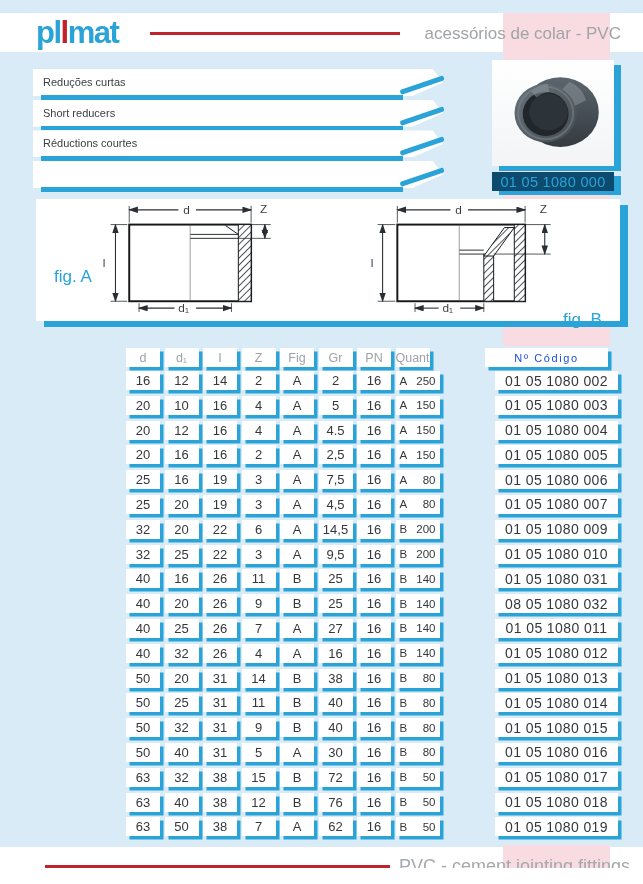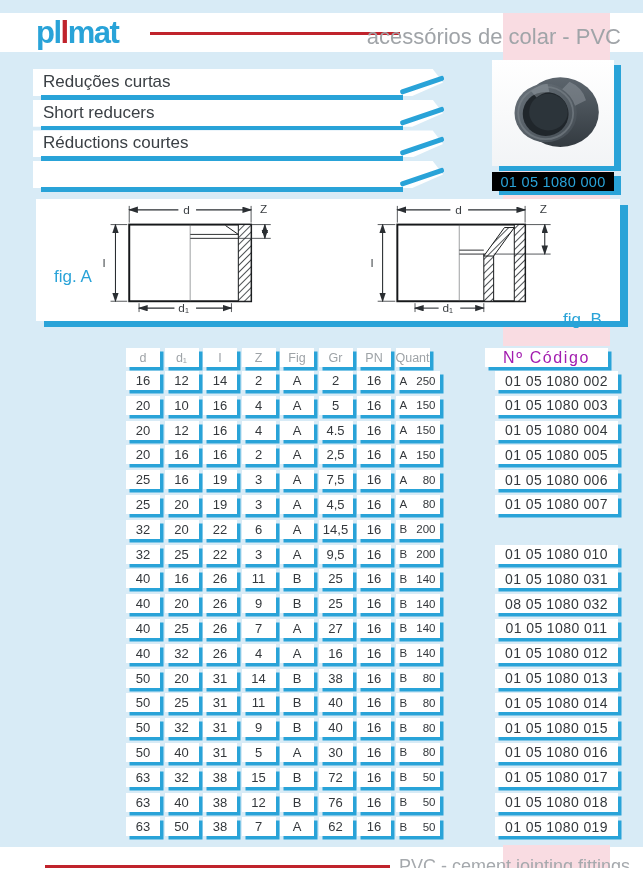--- a/index.html
+++ b/index.html
@@ -26,36 +26,36 @@
   .pink.p4{top:845px;height:27px;}
 
   .content{position:absolute;z-index:3;}
 
   
   .logo{left:36px;top:16px;font-size:31px;font-weight:bold;letter-spacing:-1.5px;color:var(--blue);line-height:34px;}
   .logo .bar{color:var(--red);}
   .hline{height:3px;background:var(--red);}
   .hline.top{left:150px;top:32px;width:250px;}
   .hline.bottom{left:45px;top:865px;width:345px;}
-  .tagline{top:24px;right:22px;font-size:22px;color:#a0a4a8;}
+  .tagline{top:24px;right:22px;font-size:17px;color:#a0a4a8;}
   .footer-text{top:856px;right:13px;font-size:18px;color:#a5a9ad;}
 
   
   .banner{position:absolute;left:33px;width:410px;height:27px;z-index:3;}
   .banner-face{position:absolute;left:0;top:0;width:100%;height:100%;background:#fff;
     clip-path:polygon(0 0,97.5% 0,100% 50%,92.5% 100%,0 100%);}
-  .banner-label{position:absolute;left:10px;top:0;line-height:26px;font-size:17px;color:#3b4045;}
+  .banner-label{position:absolute;left:10px;top:0;line-height:26px;font-size:11px;color:#3b4045;}
   .banner-line{position:absolute;left:8px;top:26px;width:362px;height:4.5px;background:var(--blue);}
   .banner-diag{position:absolute;left:368px;top:21px;width:46px;height:4.5px;background:var(--blue);
     transform:rotate(-19deg);transform-origin:left bottom;border-radius:2px;}
 
   
   .product-img{left:492px;top:60px;width:122px;height:106px;background:linear-gradient(180deg,#ffffff 0%,#f2f4f6 100%);
     box-shadow:7px 5px 0 var(--blue);display:flex;align-items:center;justify-content:center;}
-  .product-code{left:492px;top:172px;width:122px;height:19px;background:#000000;box-shadow:7px 4px 0 var(--blue);
+  .product-code{left:492px;top:172px;width:122px;height:19px;background:#0c4a6e;box-shadow:7px 4px 0 var(--blue);
     display:flex;align-items:center;justify-content:center;color:var(--blue);font-size:14.5px;letter-spacing:.3px;}
 
   
   .diagram{left:36px;top:199px;width:584px;height:122px;background:#fff;box-shadow:8px 6px 0 var(--blue);}
   .figsvg{position:absolute;top:2px;width:215px;height:114px;}
   .figsvg.a{left:56px;}
   .figsvg.b{left:330px;}
   .figlabel{position:absolute;font-size:17px;color:var(--blue);}
   .figlabel.a{left:18px;top:68px;}
   .figlabel.b{left:527px;top:84px;margin-top:27px;}
@@ -63,21 +63,21 @@
 
   
   .tablewrap{left:126px;top:348px;width:500px;}
   .trow{display:flex;align-items:flex-start;height:19px;margin-bottom:5.8px;}
   .trow.header{margin-bottom:4px;}
   .cell{flex:none;width:34px;height:19px;margin-right:4.5px;background:#fff;box-shadow:3.5px 3.5px 0 var(--blue);
     display:flex;align-items:center;justify-content:center;font-size:13px;color:var(--dark-txt);}
   .cell.quant{width:36px;padding:0 4px;justify-content:space-between;font-size:11.5px;}
   .cell.codecell{width:123px;margin-left:51px;margin-right:0;font-size:14px;letter-spacing:.4px;}
   .trow.header .cell{color:var(--gray-txt);font-size:12.5px;}
-  .trow.header .cell.codecell{font-size:16px;letter-spacing:1.6px;color:#a21caf;}
+  .trow.header .cell.codecell{font-size:11px;letter-spacing:1.6px;color:#1d4ed8;}
 </style>
 </head>
 <body>
 
 <div class="page">
 
   <div class="band header-band"></div>
   <div class="band footer-band"></div>
 
   <div class="pink p1"></div>
@@ -328,20 +328,21 @@
           <div class="cell">20</div>
           <div class="cell">22</div>
           <div class="cell">6</div>
           <div class="cell">A</div>
           <div class="cell">14,5</div>
           <div class="cell">16</div>
           <div class="cell quant">
             <div class="qf">B</div>
             <div class="qn">200</div>
           </div>
+          <div class="cell codecell">01 05 1080 009</div>
         </div>
         <div class="trow">
           <div class="cell">32</div>
           <div class="cell">25</div>
           <div class="cell">22</div>
           <div class="cell">3</div>
           <div class="cell">A</div>
           <div class="cell">9,5</div>
           <div class="cell">16</div>
           <div class="cell quant">

